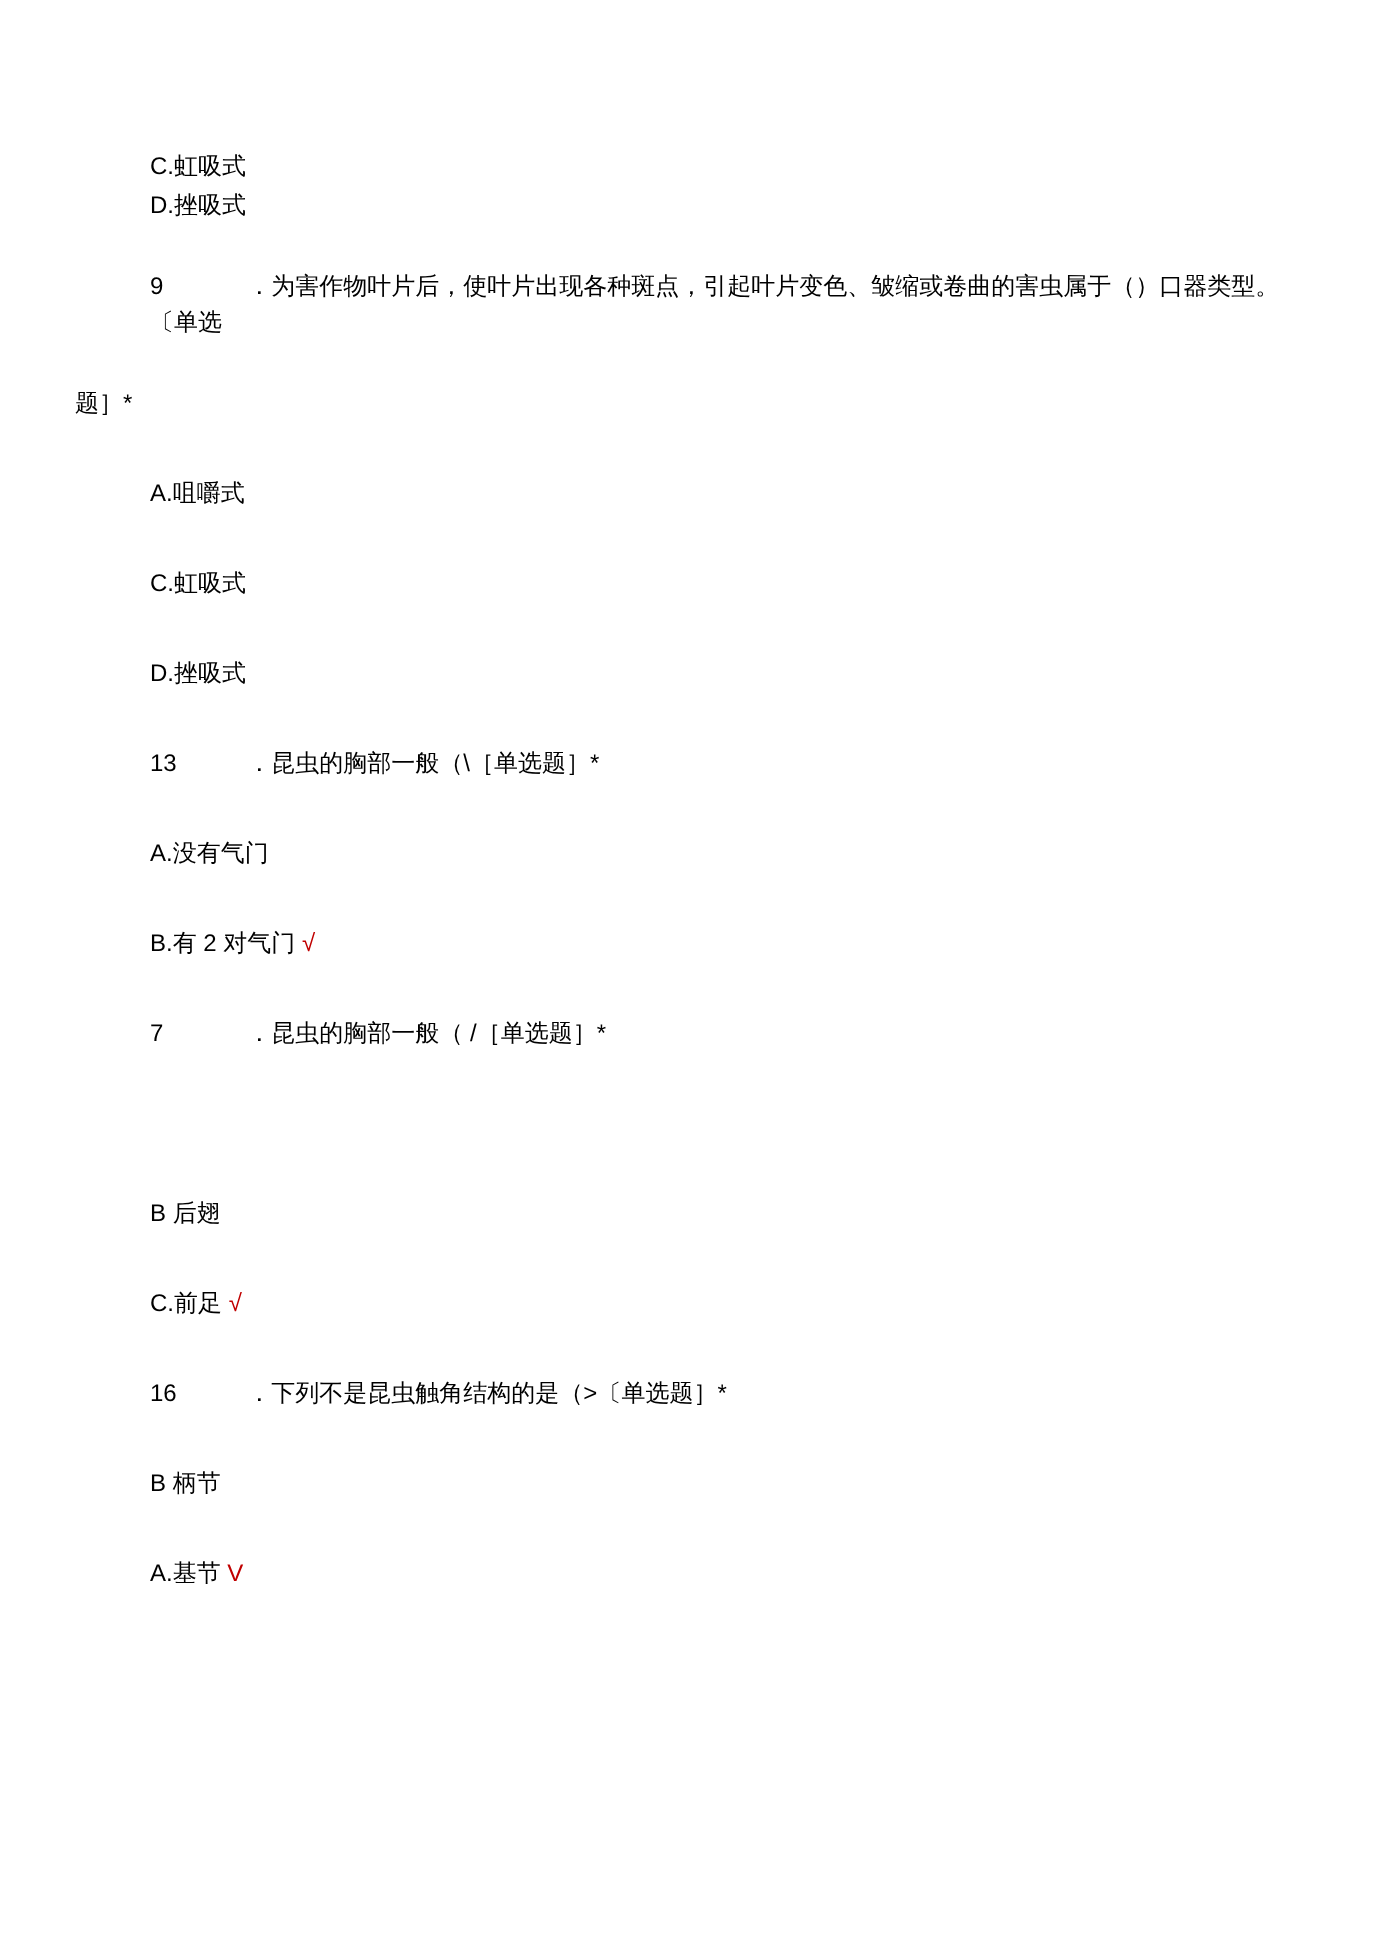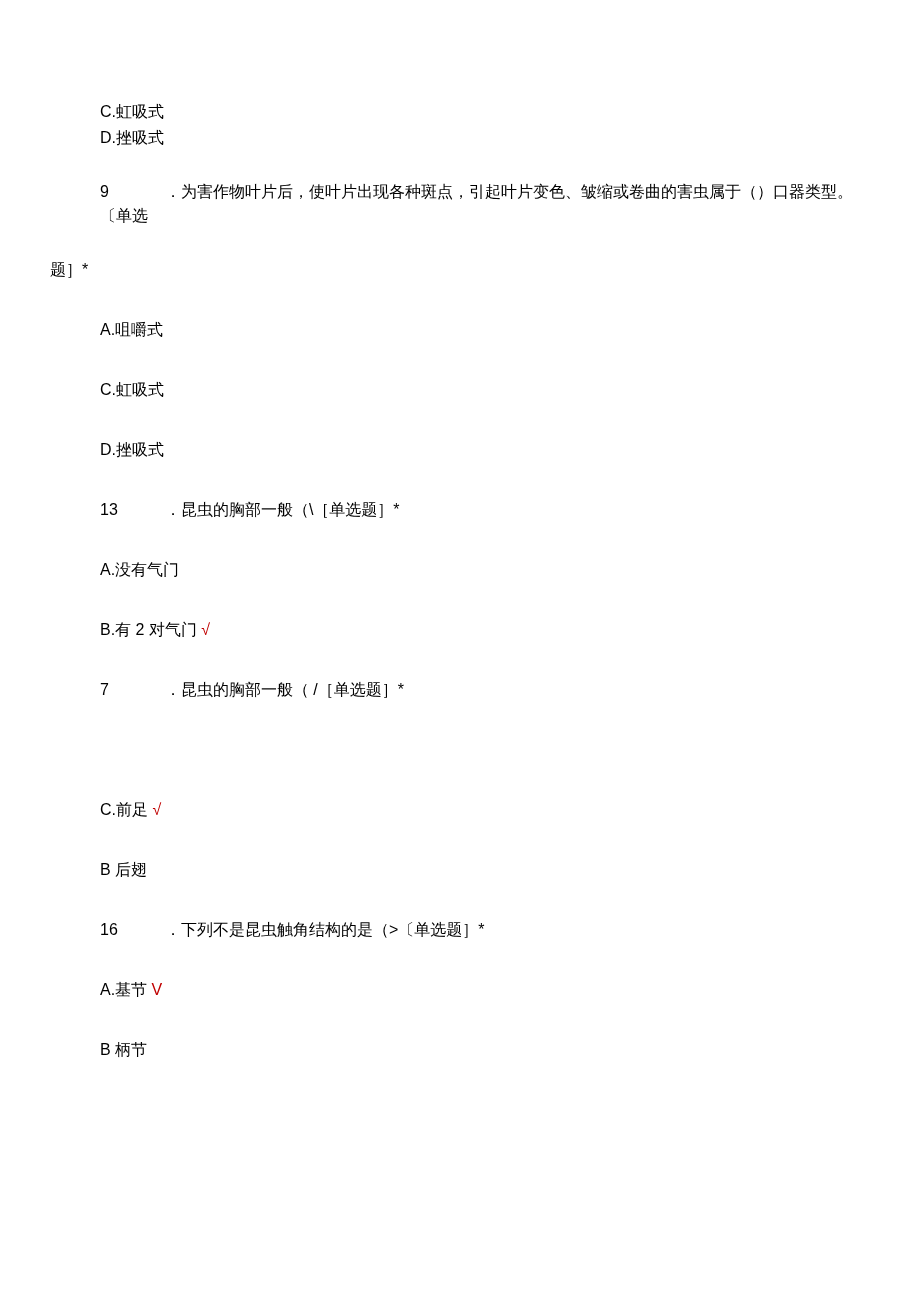--- a/index.html
+++ b/index.html
@@ -77,29 +77,29 @@
   </div>
 
   <div class="q-block">
     <span class="qnum">7</span>
     <span class="gap"></span>
     <span>．昆虫的胸部一般（ /［单选题］*</span>
   </div>
 
   <div style="height:60px"></div>
 
+  <div class="q-block">B 后翅</div>
   <div class="q-block">
     <span>C.前足</span><span class="correct"> √</span>
   </div>
-  <div class="q-block">B 后翅</div>
 
   <div class="q-block">
     <span class="qnum">16</span>
     <span class="gap"></span>
     <span>．下列不是昆虫触角结构的是（&gt;〔单选题］*</span>
   </div>
 
+  <div class="q-block">B 柄节</div>
   <div class="q-block">
     <span>A.基节</span><span class="correct"> V</span>
   </div>
-  <div class="q-block">B 柄节</div>
 
 </div>
 
 </body></html>

